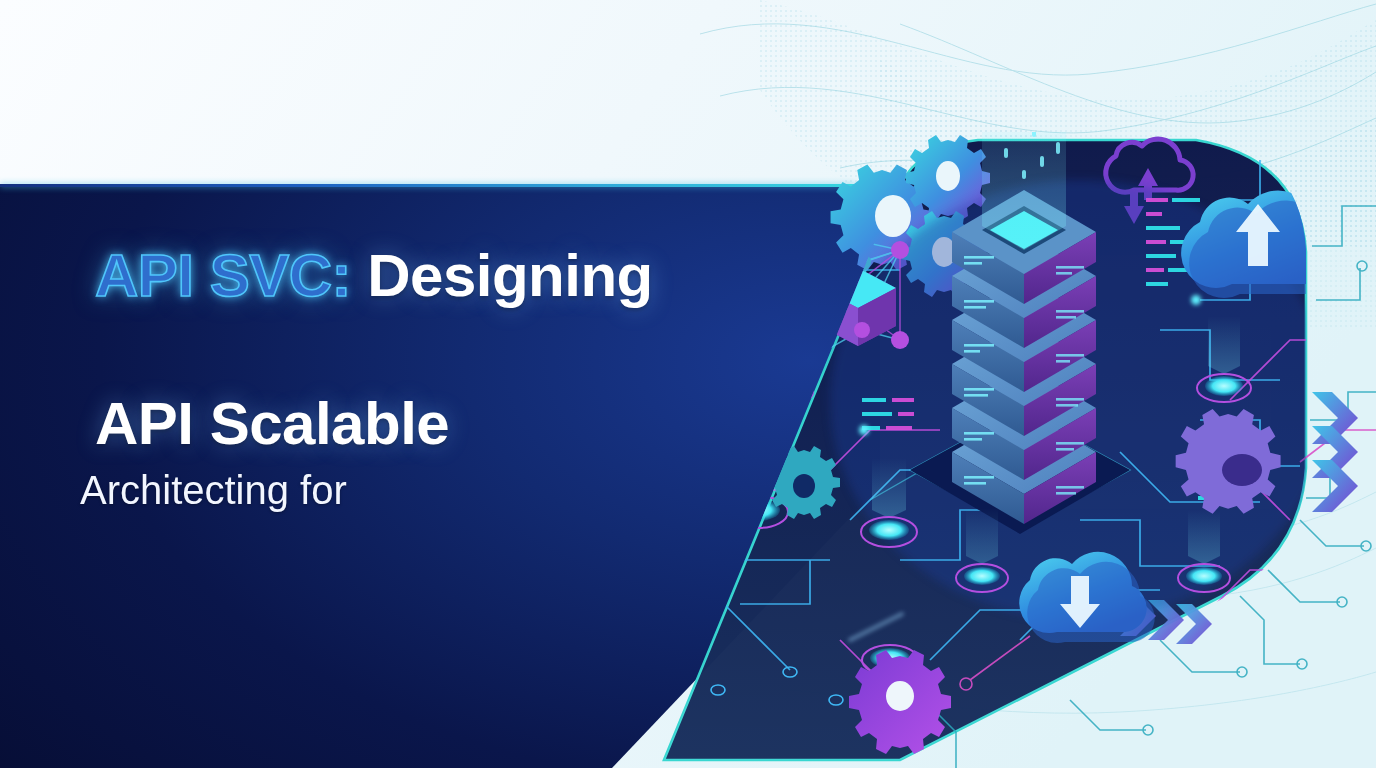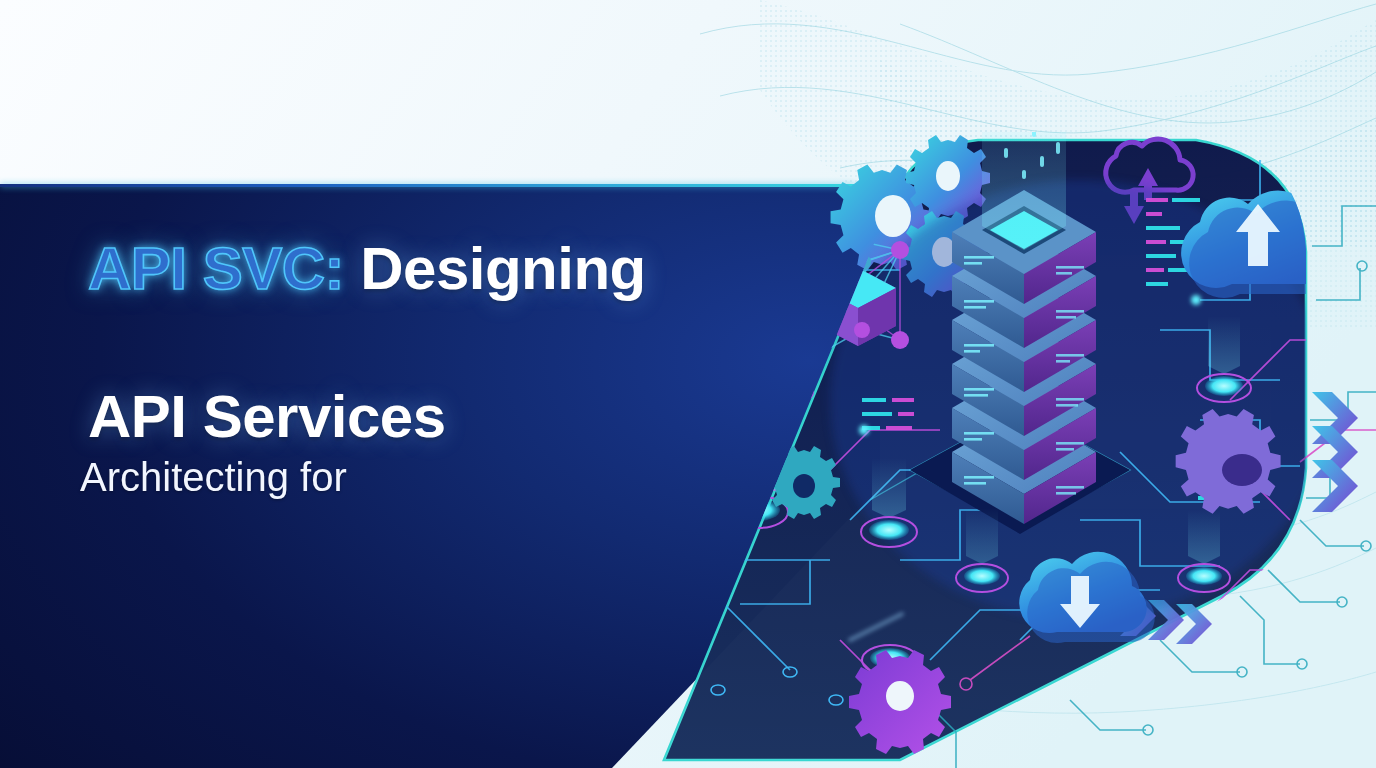--- a/index.html
+++ b/index.html
@@ -24,33 +24,33 @@
   }
   .panel-topline{
     position:absolute;left:0;top:184px;width:856px;height:3px;
     background:linear-gradient(90deg,#14307f 0%,#1d5fc0 35%,#2fa8d8 70%,#37d6e0 100%);
     box-shadow:0 0 6px rgba(60,190,225,.75);
   }
 
   
   .headline-block{position:absolute;left:80px;top:224px;width:660px;}
   .headline{
-    margin:8px;
+    margin:15px;
     font-family:"Liberation Sans", sans-serif;
     font-weight:700;font-size:60px;line-height:74px;
     color:#ffffff;letter-spacing:-0.5px;
     text-shadow:0 0 22px rgba(120,190,255,.42), 0 2px 4px rgba(0,0,0,.35);
   }
   .accent{
     color:#2f6ecd;
     -webkit-text-stroke:1.6px #4fc6fb;
     text-shadow:0 0 10px rgba(79,198,251,.95), 0 0 24px rgba(79,198,251,.55);
   }
   .subhead{
-    position:absolute;left:80px;top:450px;width:600px;margin:0;
+    position:absolute;left:80px;top:463px;width:600px;margin:0;
     font-family:"Liberation Sans", sans-serif;
     font-weight:400;font-size:40px;line-height:55px;color:#f2f6ff;
     text-shadow:0 1px 3px rgba(0,0,0,.35);
   }
 
   
   .art{position:absolute;left:600px;top:0;width:776px;height:768px;}
 </style>
 </head>
 <body>
@@ -515,18 +515,18 @@
       <path d="M300,656 l8,2 l6,-8 l10,5 l-1,10 l8,6 l8,-4 l6,10 l-7,7 l3,10 l10,2 l0,12 l-10,2 l-3,10 l7,7 l-6,10 l-8,-4 l-8,6 l1,10 l-10,5 l-6,-8 l-8,2 l-8,-2 l-6,8 l-10,-5 l1,-10 l-8,-6 l-8,4 l-6,-10 l7,-7 l-3,-10 l-10,-2 l0,-12 l10,-2 l3,-10 l-7,-7 l6,-10 l8,4 l8,-6 l-1,-10 l10,-5 l6,8 Z" fill="url(#gPurple)"></path>
       <ellipse cx="300" cy="696" rx="14" ry="15" fill="#eef6fb"></ellipse>
     </g>
 
     <g opacity="0.6">
       <path d="M250,640 L302,614" stroke="#7fb0d8" stroke-width="4" stroke-linecap="round" filter="url(#blurXS)"></path>
     </g>
   </svg>
 
   <div class="headline-block">
-    <h1 class="headline"><span class="accent">API SVC:</span><span> Designing</span><br><br><span>API Services</span></h1>
+    <h1 class="headline"><span class="accent">API SVC:</span><span> Designing</span><br><br><span>API Scalable</span></h1>
   </div>
 
   <p class="subhead"><span>Architecting for</span><br></p>
 
 </div>
 
 </body></html>

